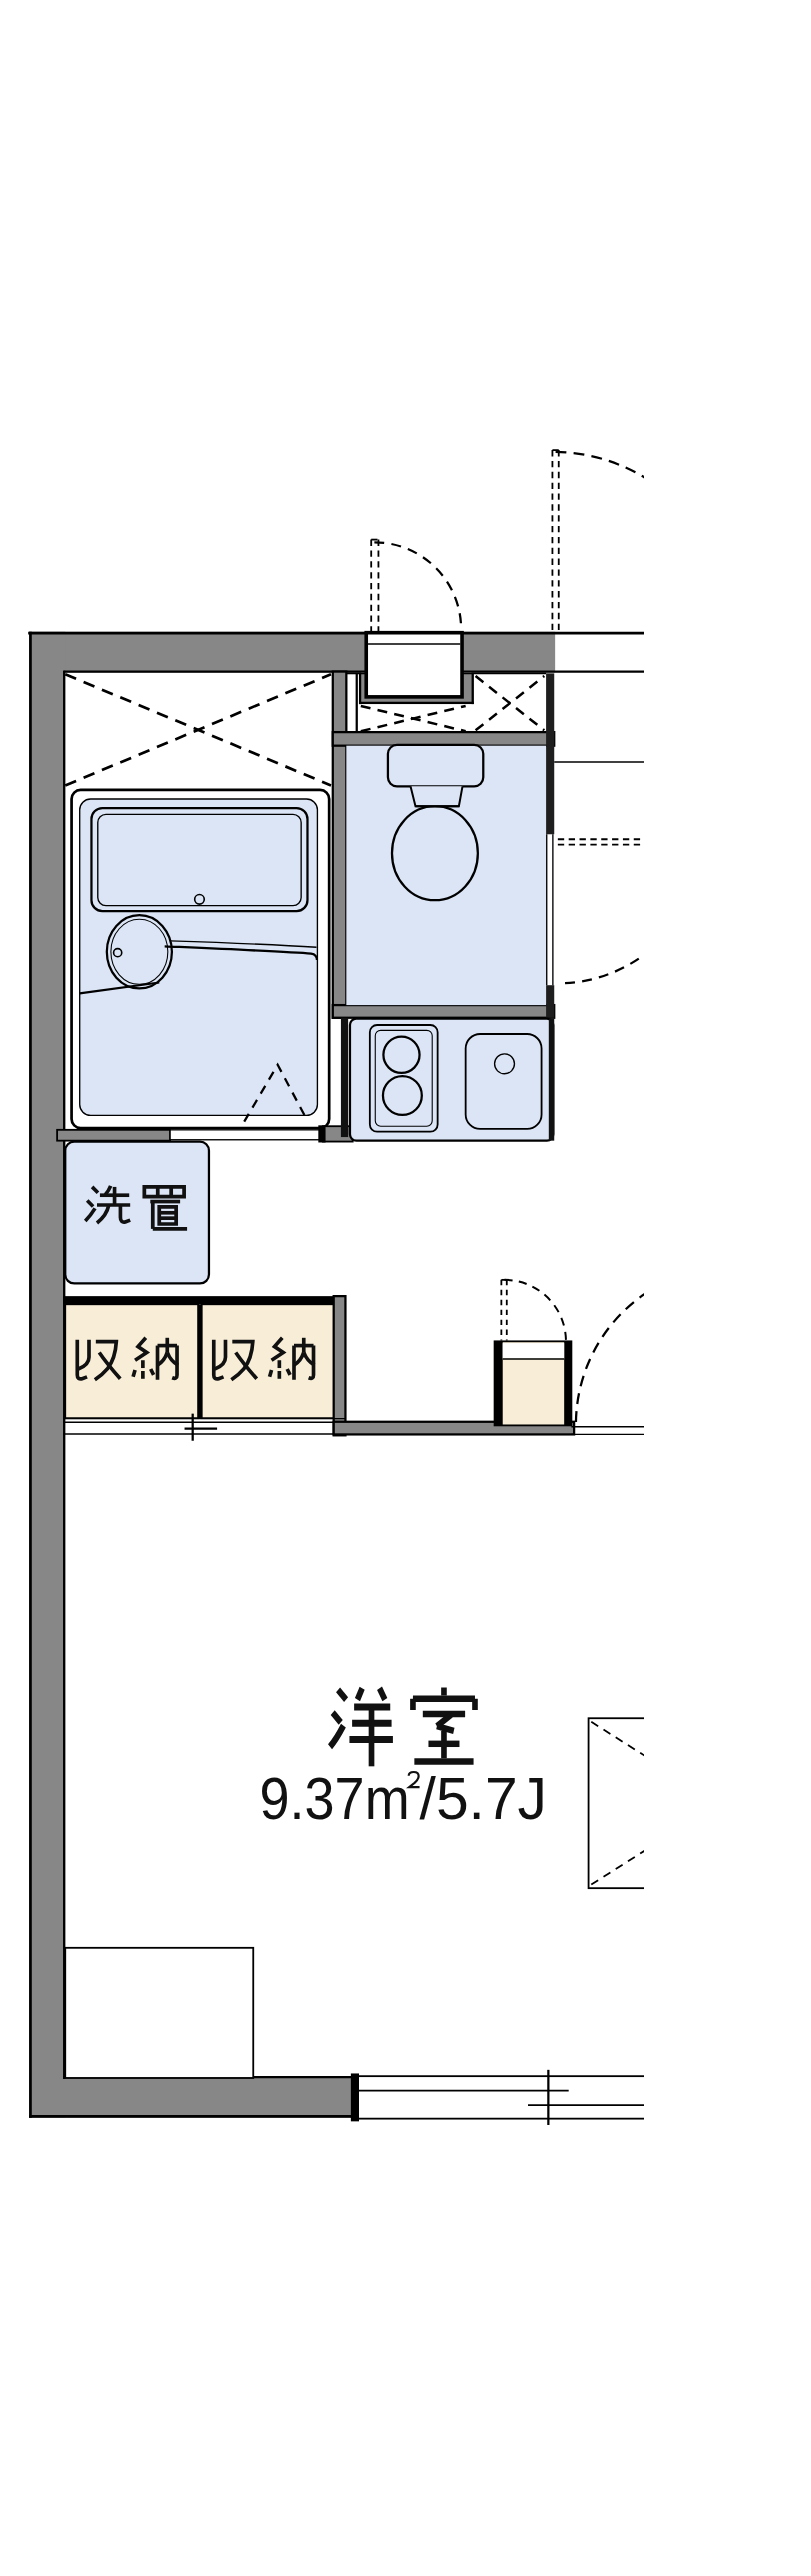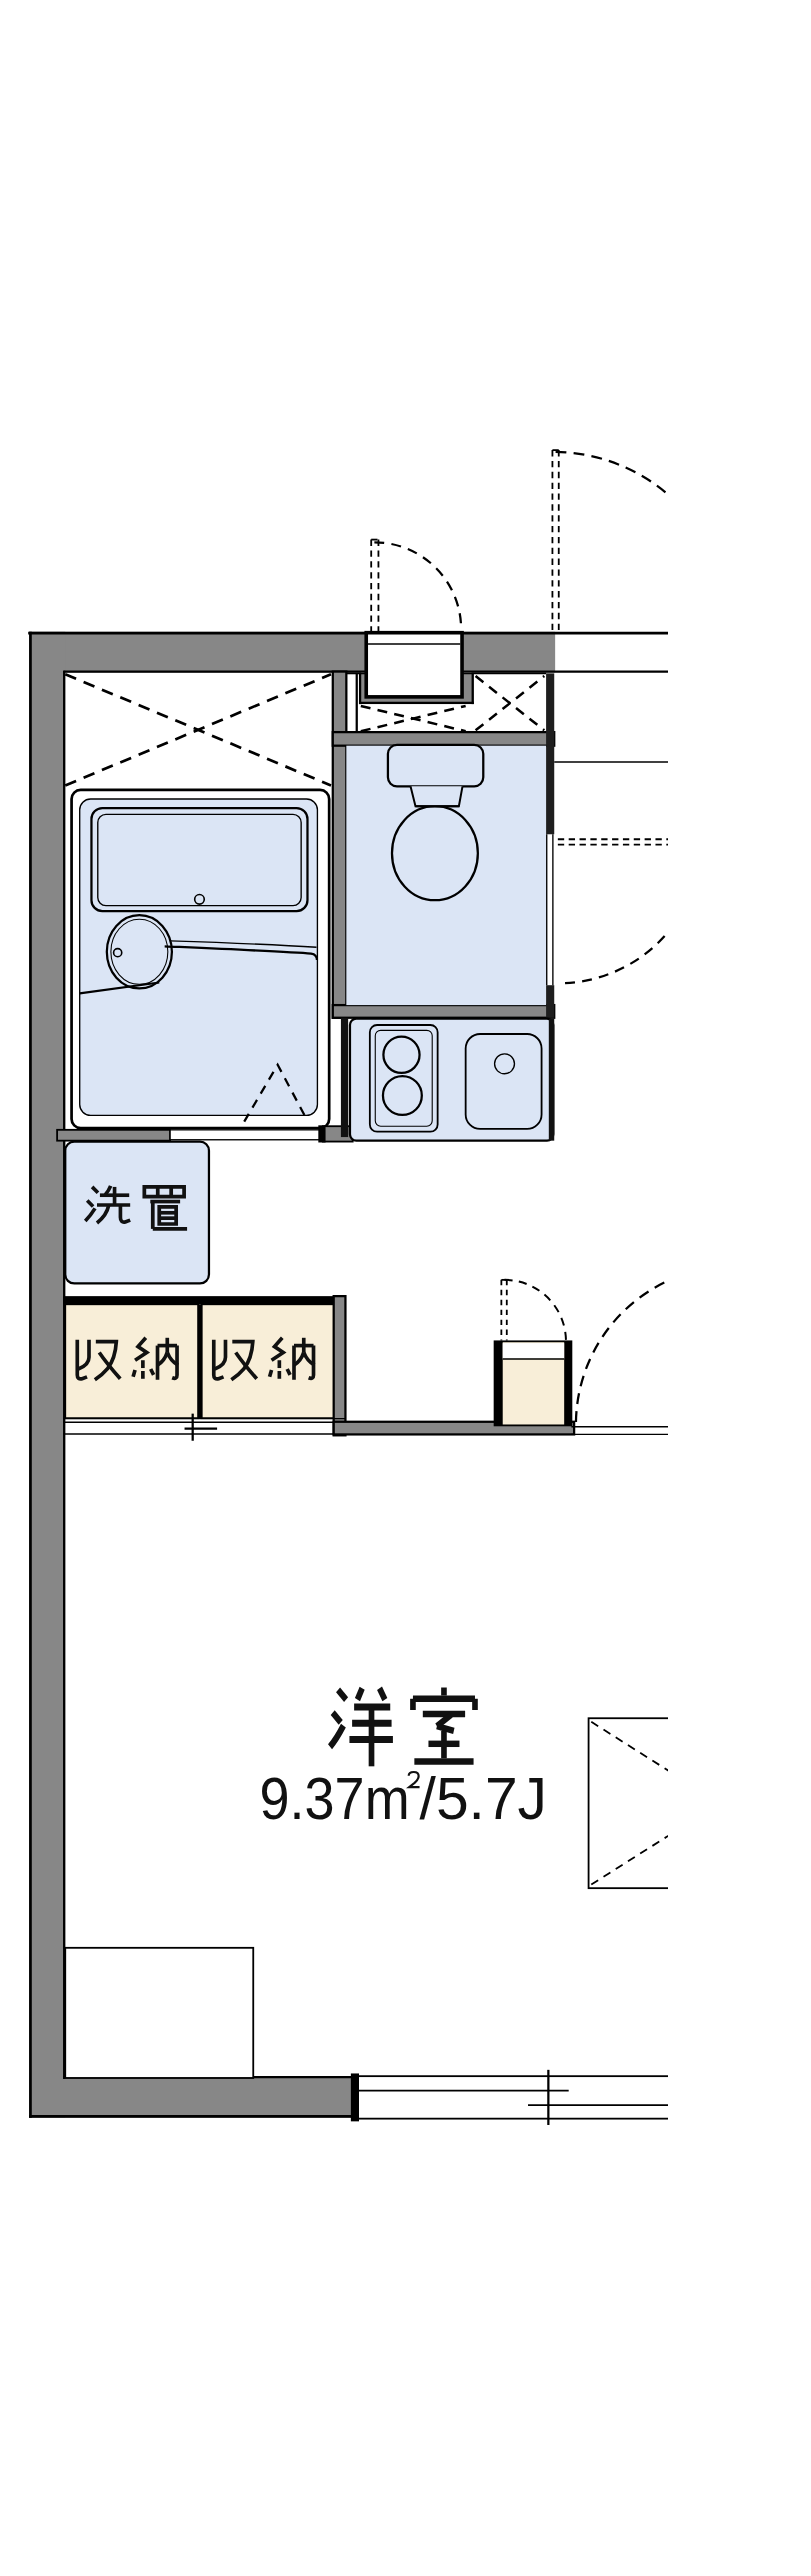--- a/index.html
+++ b/index.html
@@ -1,16 +1,16 @@
 <!DOCTYPE html>
 <html style="font-size:14.5px"><head>
 <meta charset="utf-8">
 <style>
 html,body{margin:0;padding:0;background:#fff;}
-#c{position:relative;width:644px;height:2576px;background:#fff;overflow:hidden;padding-left:24px;}
+#c{position:relative;width:644px;height:2576px;background:#fff;overflow:hidden;}
 svg{position:absolute;top:0;left:0;}
 text{font-family:"Liberation Sans",sans-serif;}
 </style>
 </head>
 <body>
 <div id="c">
 <svg width="812" height="2576" viewBox="0 0 898 2850">
 <rect x="0" y="0" width="898" height="2850" fill="#ffffff"></rect>
 
 <g fill="#878787" stroke="none">

